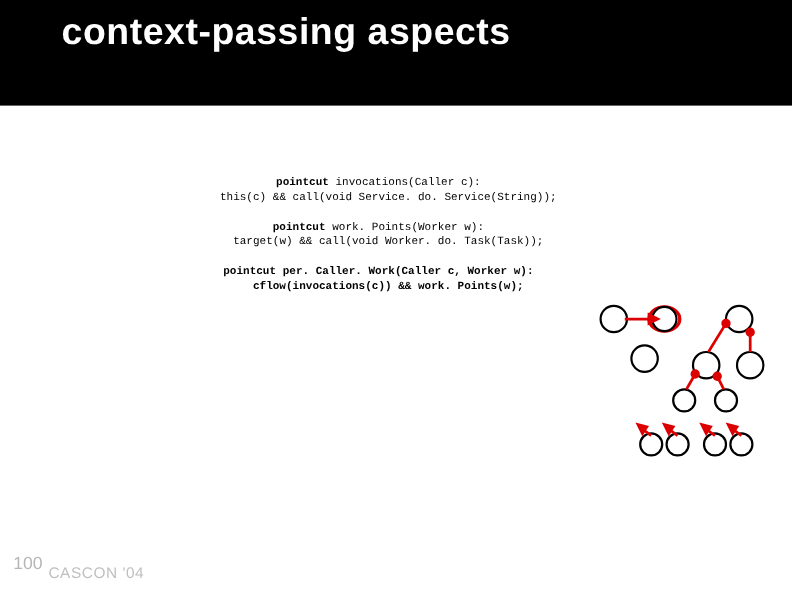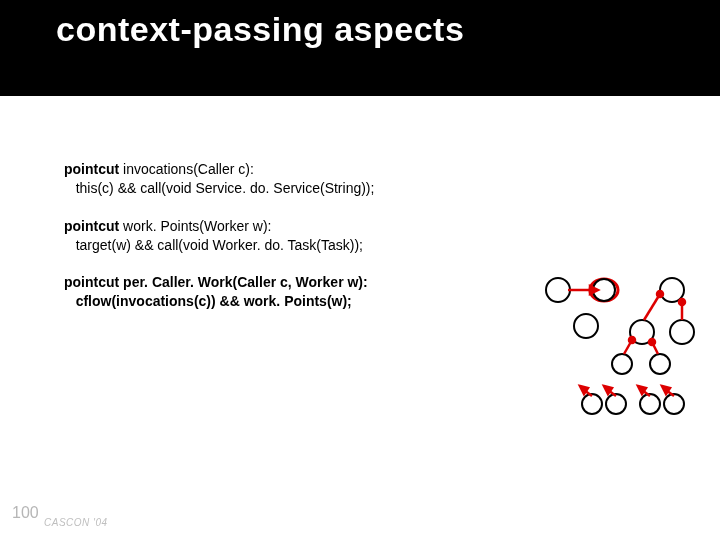--- a/index.html
+++ b/index.html
@@ -1,24 +1,24 @@
 <!DOCTYPE html>
 <html><head>
 <meta charset="utf-8">
 <style>
   * { box-sizing: border-box; margin: 0; padding: 0; }
   html, body { width: 720px; height: 540px; overflow: hidden; font-family: Arial, Helvetica, sans-serif; background: #fff; }
   .slide { position: relative; width: 720px; height: 540px; }
   .titlebar { position: absolute; top: 0; left: 0; width: 720px; height: 96px; background: #000; }
   .title { position: absolute; top: 10px; left: 56px; color: #fff; font-size: 34px; font-weight: bold; letter-spacing: 0.5px; }
   .body { position: absolute; top: 160px; left: 64px; width: 560px; }
-  .code { font-family: Liberation Sans, sans-serif; font-size: 14px; line-height: 1.35; white-space: pre; }
+  .code { font-family: Liberation Mono, monospace; font-size: 10px; line-height: 1.35; white-space: pre; text-align: center; }
   .kw { font-weight: bold; }
   .pagenum { position: absolute; left: 12px; bottom: 18px; color: #b6b6b6; font-size: 16px; text-align: right; }
-  .footer { position: absolute; left: 44px; bottom: 12px; color: #bfbfbf; font-size: 10px; letter-spacing: 0.5px; font-style: italic; }
+  .footer { position: absolute; left: 44px; bottom: 12px; color: #bfbfbf; font-size: 14px; letter-spacing: 0.5px; }
   .diagram { position: absolute; right: 18px; top: 272px; width: 170px; height: 160px; }
 </style>
 </head>
 <body>
 
 <div class="slide">
   <div class="titlebar">
     <div class="title">context-passing aspects</div>
   </div>
 

